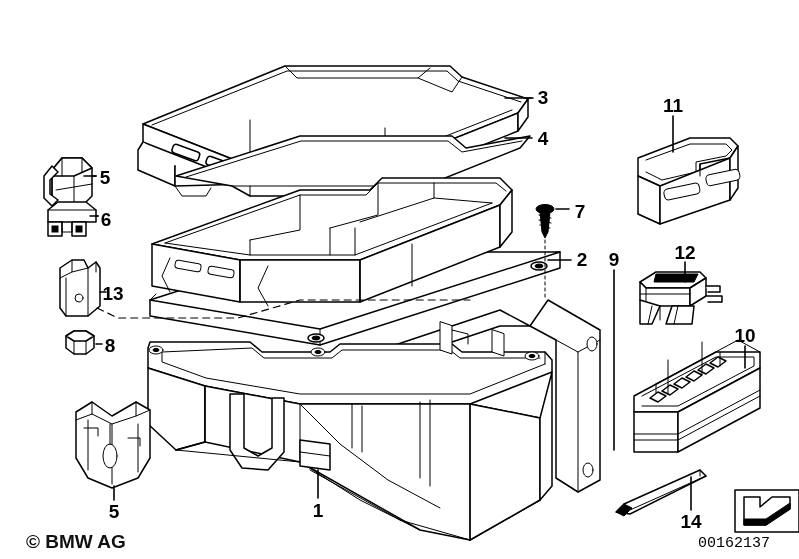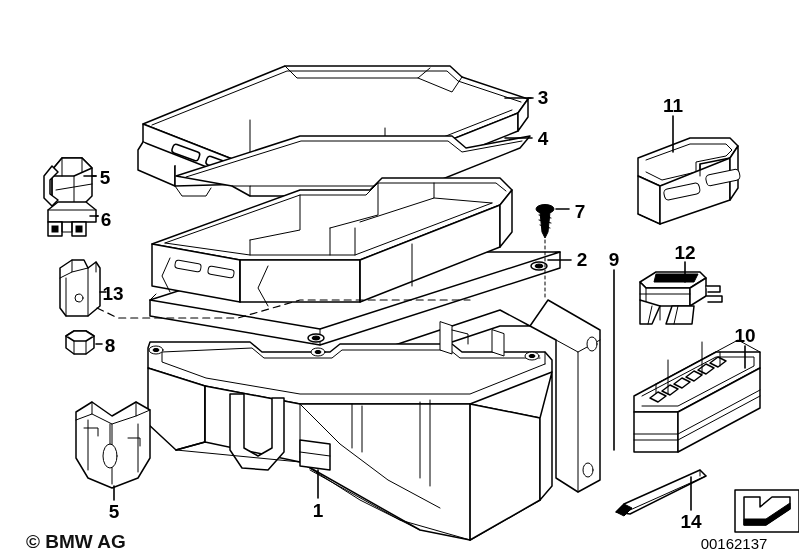--- a/index.html
+++ b/index.html
@@ -45,21 +45,21 @@
     font-size: 19px;
     line-height: 17px;
     color: #111111;
     white-space: nowrap;
   }
   #diagram-id {
     position: absolute;
     left: 734px;
     top: 536px;
     transform: translateX(-50%);
-    font-family: Liberation Sans, sans-serif;
+    font-family: Liberation Mono, monospace;
     font-size: 15px;
     line-height: 15px;
     color: #000000;
     white-space: nowrap;
   }
 </style>
 </head>
 <body>
 
 <div id="page">

